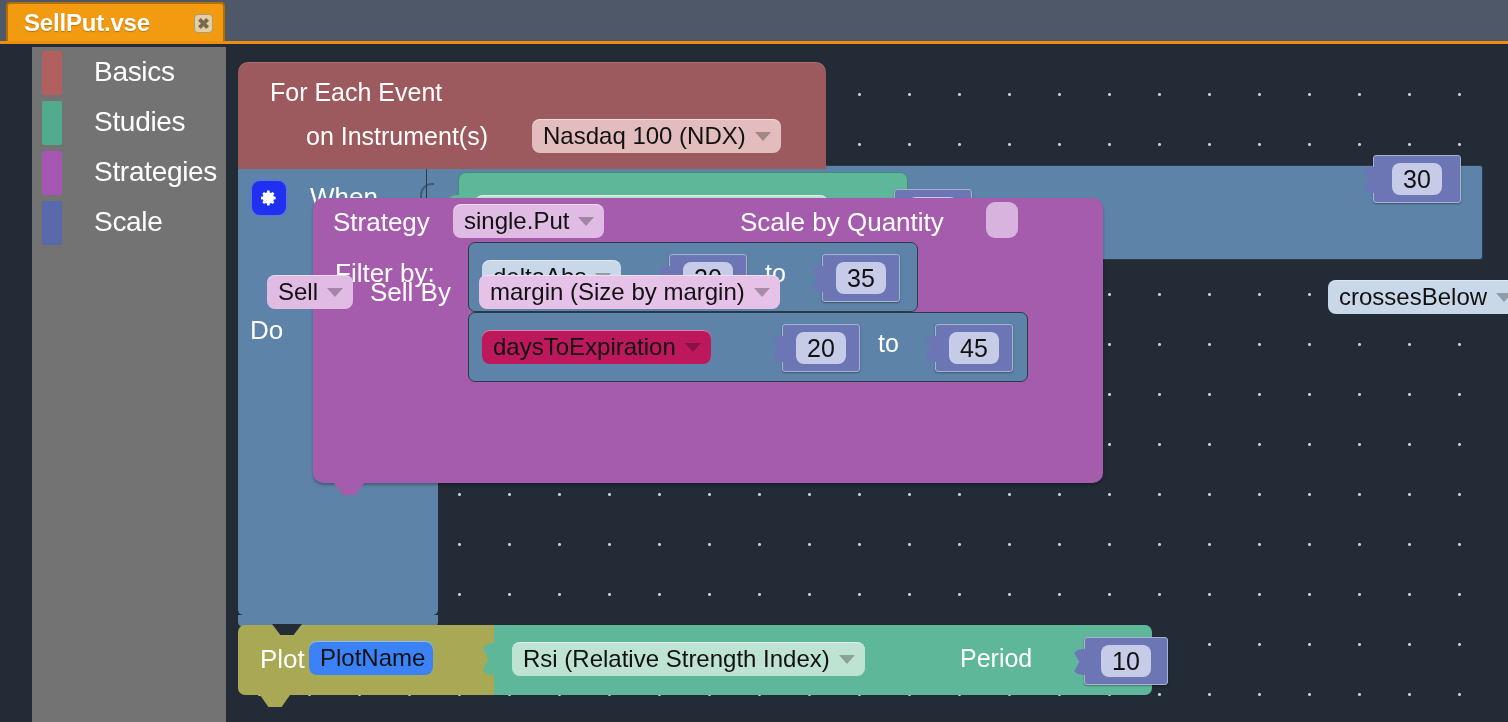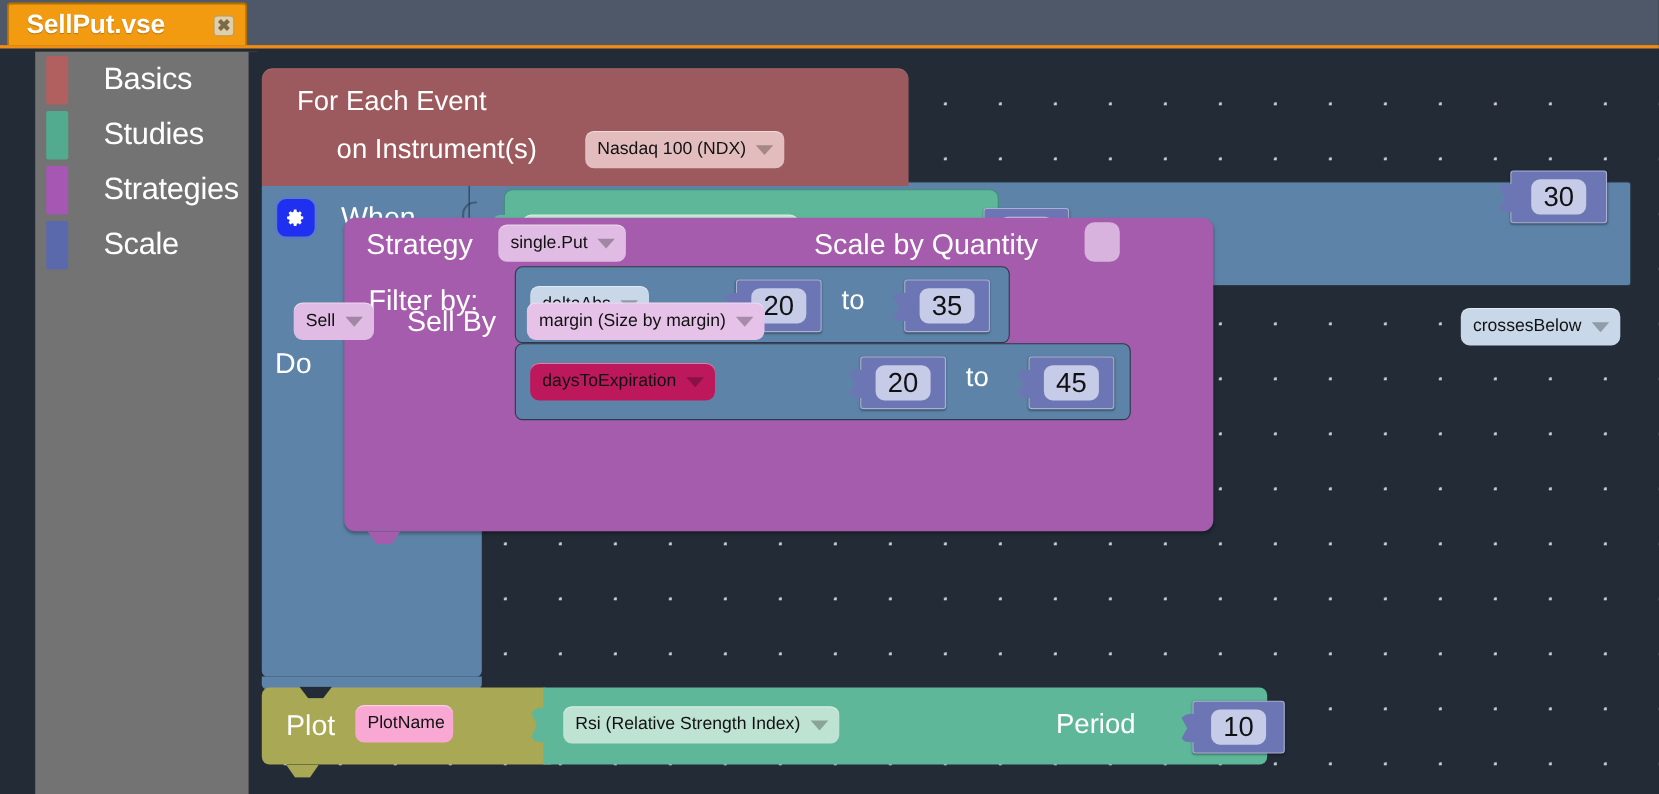--- a/index.html
+++ b/index.html
@@ -99,21 +99,21 @@
     width: 30px; height: 11px;
     background: #9d5a5e;
     clip-path: polygon(0 0, 100% 0, 72% 100%, 28% 100%);
   }
 
   
   .pill {
     display: inline-flex; align-items: center;
     height: 34px; padding: 0 8px 0 11px;
     border-radius: 8px;
-    font-size: 16px; color: #111;
+    font-size: 24px; color: #111;
     white-space: nowrap;
     box-shadow: inset 0 1px 0 rgba(255,255,255,.45);
   }
   .pill .caret {
     margin-left: 9px; margin-right: 2px;
     width: 0; height: 0;
     border-left: 8px solid transparent;
     border-right: 8px solid transparent;
     border-top: 9px solid rgba(0,0,0,.28);
   }
@@ -304,22 +304,22 @@
     position: absolute; left: 34px; top: 648px;
     width: 30px; height: 12px;
     background: #a9a855;
     clip-path: polygon(0 0, 100% 0, 72% 100%, 28% 100%);
   }
   #plot-label {
     position: absolute; left: 22px; top: 19px;
     color: #fff; font-size: 26px;
   }
   #plotname-pill {
-    position: absolute; left: 85px; top: 16px;
-    background: #f9a8d4;
+    position: absolute; left: 71px; top: 16px;
+    background: #3b82f6;
   }
   #rsi2-blk {
     left: 268px; top: 578px; width: 658px; height: 70px;
     background: #5fb79a;
     border-radius: 0 7px 7px 0;
   }
   #rsi2-blk::before {
     content: "";
     position: absolute; left: -13px; top: 18px;
     width: 14px; height: 32px;

